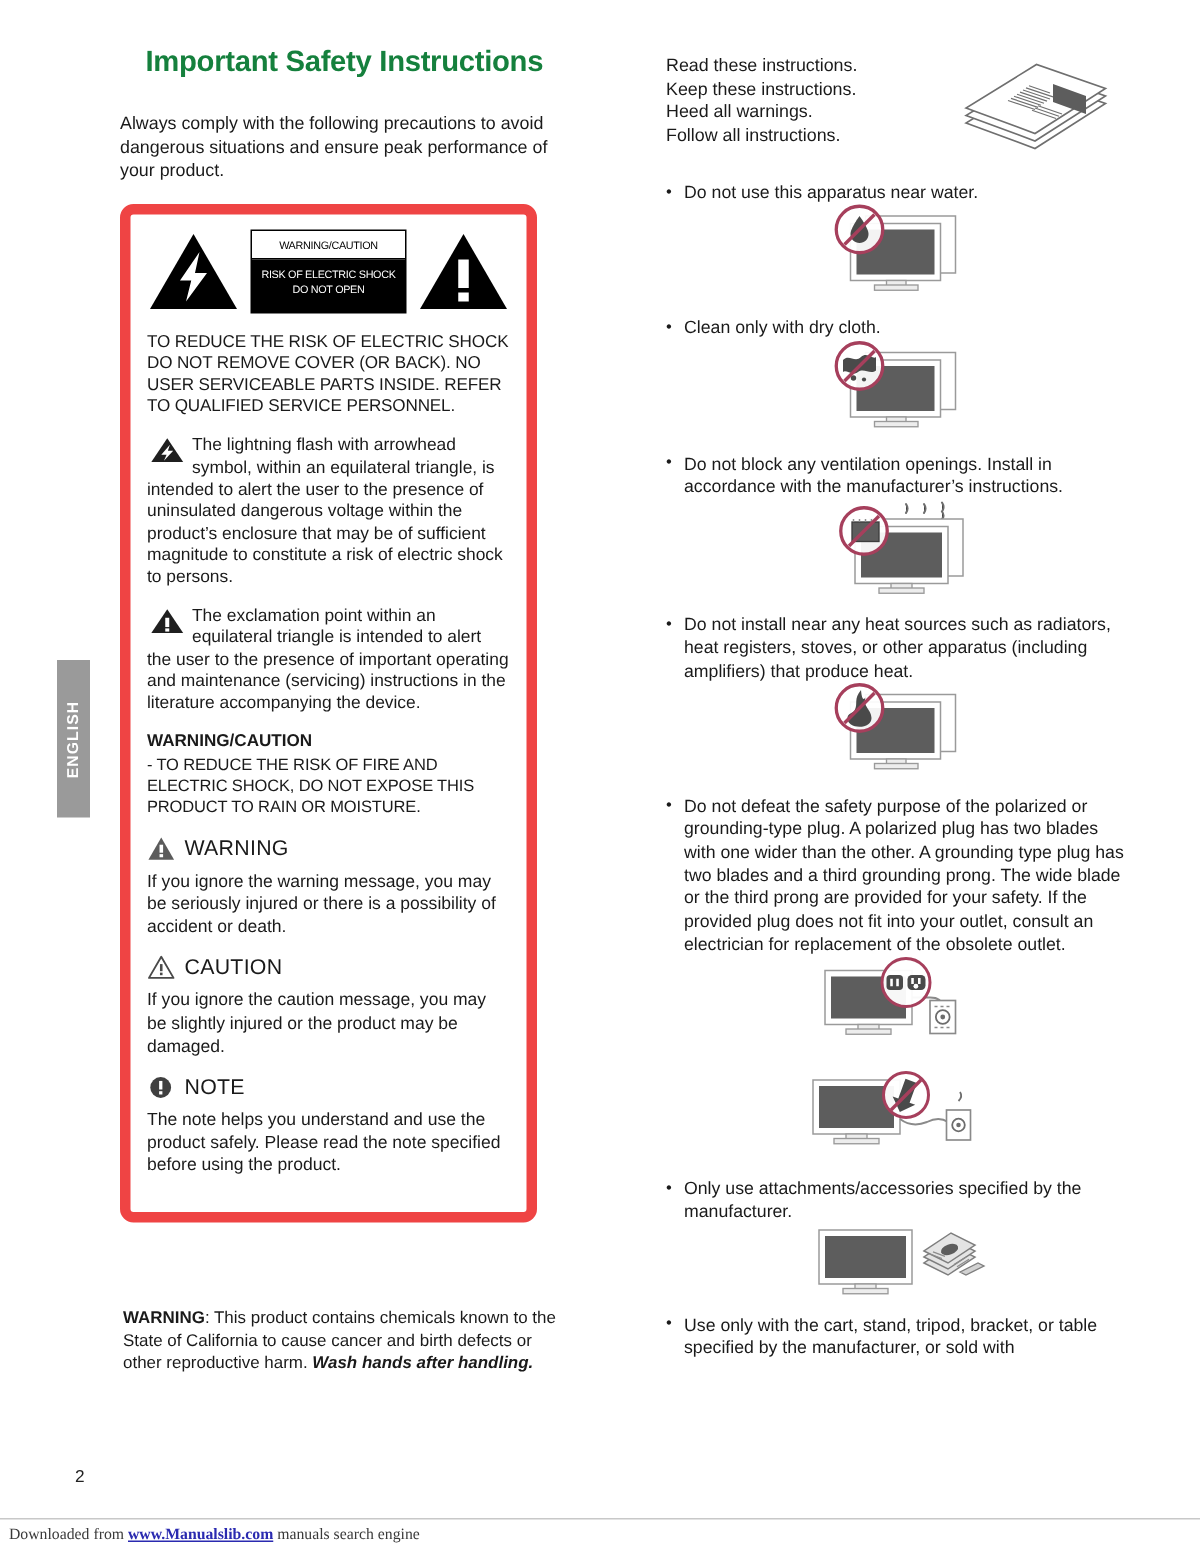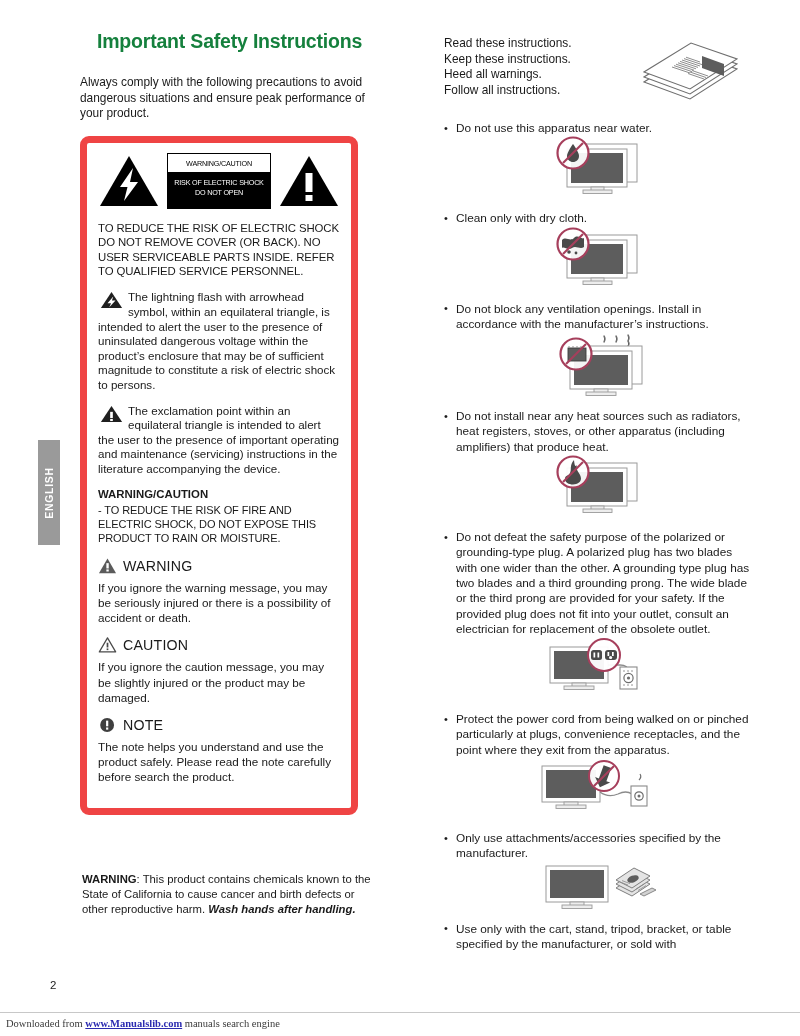--- a/index.html
+++ b/index.html
@@ -208,21 +208,21 @@
       <div class="alert-body">If you ignore the caution message, you may be slightly injured or the product may be damaged.</div>
 
       <div class="alert-head">
         <svg class="glyph" viewBox="0 0 20 18">
           <circle cx="9.6" cy="9" r="7.3" fill="#3f3f3f"></circle>
           <rect x="8.5" y="4.4" width="2.3" height="6" fill="#fff"></rect>
           <rect x="8.5" y="11.6" width="2.3" height="2.3" fill="#fff"></rect>
         </svg>
         <span class="word">NOTE</span>
       </div>
-      <div class="alert-body">The note helps you understand and use the product safely. Please read the note carefully before search the product.</div>
+      <div class="alert-body">The note helps you understand and use the product safely. Please read the note specified before using the product.</div>
 
     </div>
   </div>
 
   <div class="prop65">
     <b>WARNING</b><span>: This product contains chemicals known to the State of California to cause cancer and birth defects or other reproductive harm. </span><span class="bi">Wash hands after handling.</span>
   </div>
 
   <div class="col-right">
 
@@ -365,21 +365,20 @@
               <line x1="93" y1="48" x2="95" y2="48"></line>
               <line x1="97" y1="48" x2="99" y2="48"></line>
           </g>
           <circle cx="94.5" cy="41" r="4.6" fill="none" stroke="#6d6d6d" stroke-width="1.2"></circle>
           <circle cx="94.5" cy="41" r="1.6" fill="#6d6d6d"></circle>
         </svg>
       </div>
 
       <div class="gap-b"></div>
 
-      <li class="bullet">Protect the power cord from being walked on or pinched particularly at plugs, convenience receptacles, and the point where they exit from the apparatus.</li>
       <div class="fig">
         <svg width="132" height="60" viewBox="0 0 132 60">
           <rect x="10" y="8" width="58" height="36" fill="#ffffff" stroke="#9a9a9a" stroke-width="1"></rect>
           <rect x="14" y="12" width="50" height="28" fill="#5d5d5d"></rect>
           <rect x="32" y="44" width="14" height="4" fill="#ededed" stroke="#9a9a9a" stroke-width="0.9"></rect>
           <rect x="24" y="47" width="30" height="3.5" fill="#ededed" stroke="#9a9a9a" stroke-width="0.9"></rect>
           <path d="M68 34 Q76 40 86 36 Q94 32 100 36" fill="none" stroke="#8a8a8a" stroke-width="1.3"></path>
           <circle cx="72" cy="18" r="15" fill="#ffffff" fill-opacity="0.95" stroke="#a63f5c" stroke-width="2"></circle>
           <path d="M68 8 L76 8 L76 22 L80 22 L72 30 L64 22 L68 22 Z" fill="#4a4a4a" transform="rotate(20 72 18)"></path>
           <line x1="62" y1="28" x2="82" y2="8" stroke="#a63f5c" stroke-width="2.2"></line>

